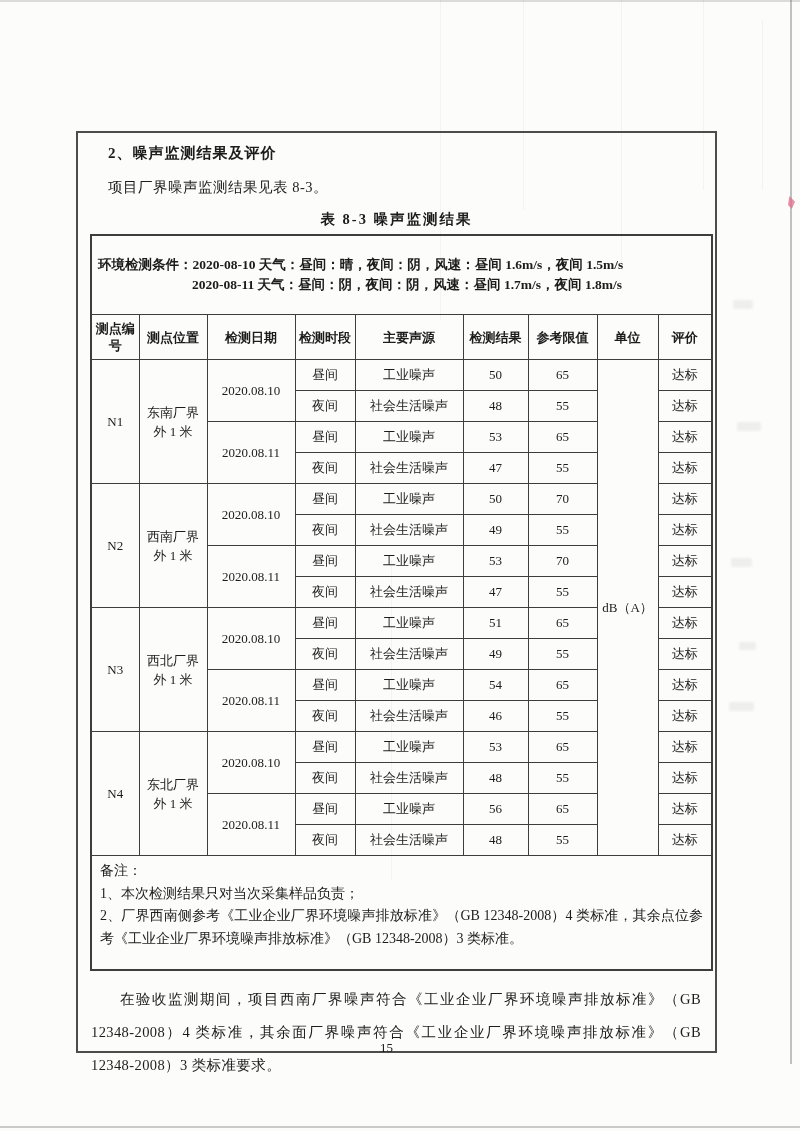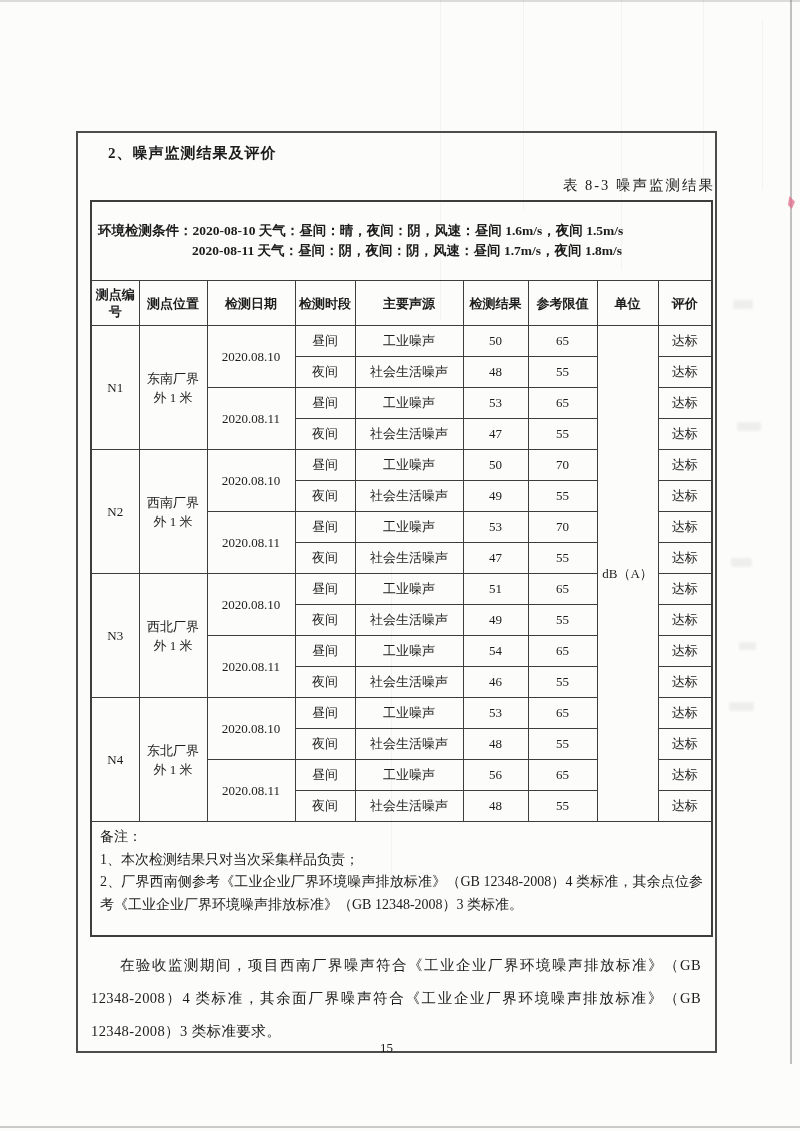--- a/index.html
+++ b/index.html
@@ -16,21 +16,21 @@
   .streak{position:absolute;width:1px;background:rgba(40,40,40,.045);}
   .smudge{position:absolute;background:rgba(60,60,60,.07);filter:blur(1px);border-radius:2px;}
   .pink-mark{position:absolute;left:788px;top:196px;width:7px;height:13px;background:#e06c8a;opacity:.75;clip-path:polygon(20% 0,100% 45%,55% 100%,0 70%);}
 
   .frame{
     position:absolute;left:76px;top:86px;width:637px;height:918px;
     border:2px solid #4c4c4c;background:transparent;margin-top:45px;
   }
   .heading{margin:11px 0 0 30px;font-size:15px;font-weight:bold;letter-spacing:1px;}
   .intro{margin:15px 0 0 30px;font-size:14.5px;letter-spacing:.5px;}
-  .table-title{margin:13px 0 0 0;text-align:right;font-size:14.5px;font-weight:normal;letter-spacing:2px;}
+  .table-title{margin:13px 0 0 0;text-align:center;font-size:14.5px;font-weight:bold;letter-spacing:2px;}
 
   table.noise{
     margin:5px 0 0 12px;width:621px;
     border-collapse:collapse;table-layout:fixed;
     border:2px solid #3d3d3d;
   }
   table.noise td,table.noise th{
     border:1px solid #3d3d3d;
     font-size:13px;font-weight:normal;
     text-align:center;vertical-align:middle;
@@ -68,20 +68,21 @@
 <div class="streak" style="left:391px;top:560px;height:320px"></div>
 <div class="smudge" style="left:733px;top:300px;width:20px;height:9px"></div>
 <div class="smudge" style="left:737px;top:422px;width:24px;height:9px"></div>
 <div class="smudge" style="left:731px;top:558px;width:21px;height:9px"></div>
 <div class="smudge" style="left:739px;top:642px;width:17px;height:8px"></div>
 <div class="smudge" style="left:729px;top:702px;width:25px;height:9px"></div>
 
 <div class="frame">
 
   <div class="heading">2、噪声监测结果及评价</div>
+  <div class="intro">项目厂界噪声监测结果见表 8-3。</div>
   <div class="table-title">表 8-3  噪声监测结果</div>
 
   <table class="noise">
     <colgroup>
       <col style="width:48px">
         <col style="width:68px">
         <col style="width:88px">
       <col style="width:60px">
         <col style="width:108px">
         <col style="width:65px">

